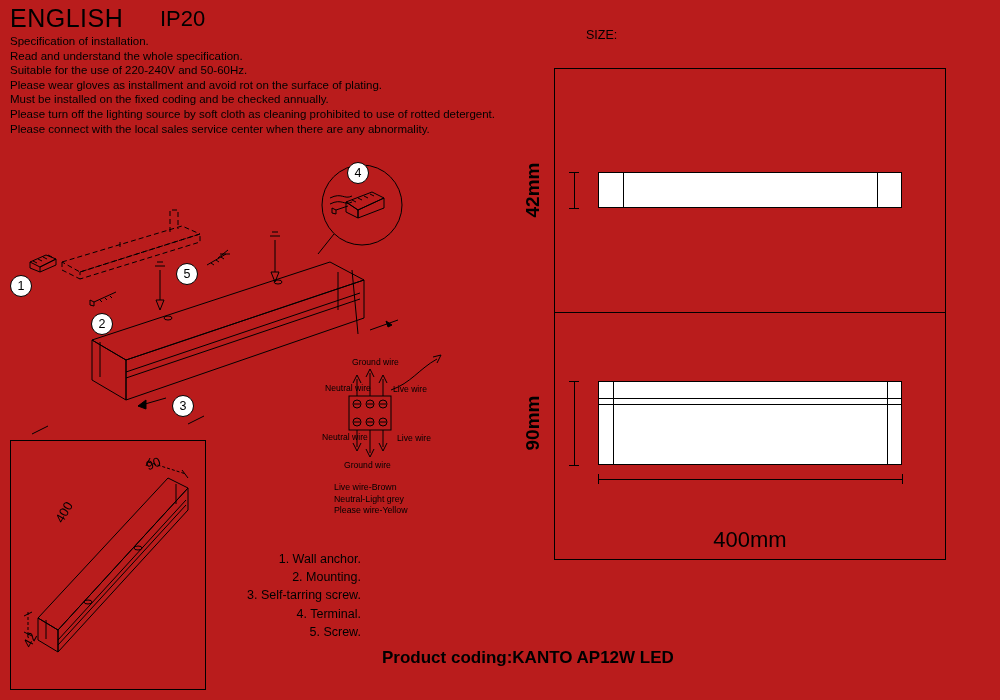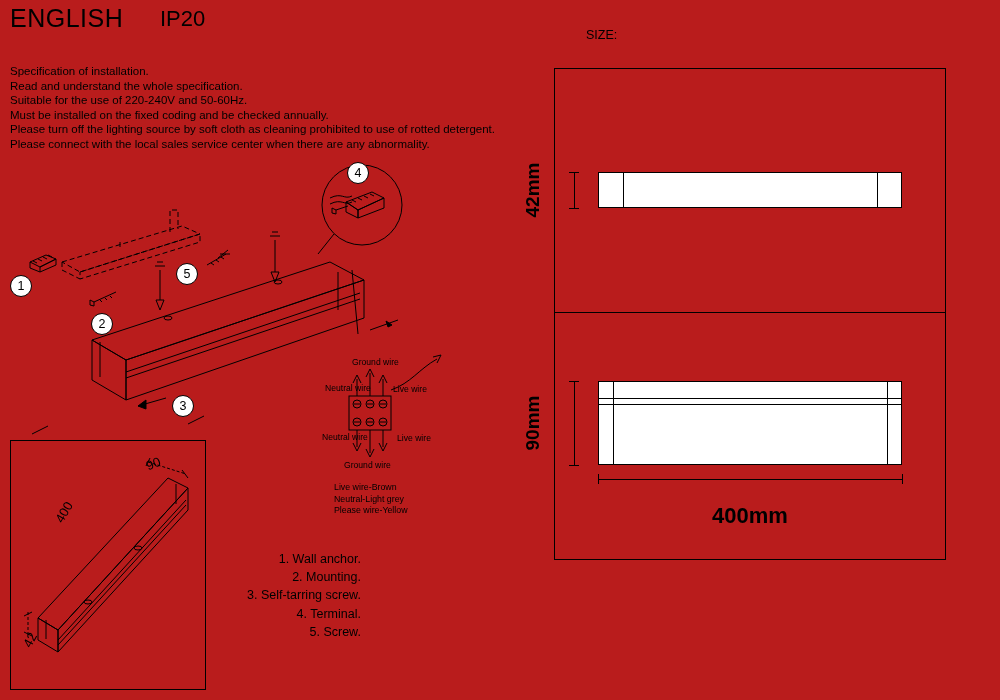--- a/index.html
+++ b/index.html
@@ -29,21 +29,20 @@
   }
   #title-ip {
     left: 160px; top: 6px;
     font-size: 22px;
   }
   #spec-block {
     left: 10px; top: 34px;
     font-size: 11.5px;
     line-height: 14.6px;
     white-space: nowrap;
-    margin-top: 30px;
   }
   #spec-block div { margin: 0; padding: 0; }
 
   
   #size-label {
     left: 586px; top: 28px;
     font-size: 12.5px;
   }
 
   
@@ -153,24 +152,24 @@
   }
   #dim400-tick-l {
     left: 598px; top: 474px; width: 0; height: 10px;
     border-left: 1px solid #000;
   }
   #dim400-tick-r {
     left: 902px; top: 474px; width: 0; height: 10px;
     border-left: 1px solid #000;
   }
   #dim400-label {
-    left: 750px; top: 503px;
+    left: 750px; top: 527px;
     transform: translateX(-50%);
     font-size: 22px;
-    font-weight: bold;
+    font-weight: normal;
     white-space: nowrap;
   }
 
   
   #iso-frame {
     left: 10px; top: 440px;
     width: 196px; height: 250px;
     border: 1px solid #000;
     box-sizing: border-box;
   }
@@ -254,20 +253,21 @@
 
 <div id="page">
 
   <div class="abs" id="title-english">ENGLISH</div>
   <div class="abs" id="title-ip">IP20</div>
 
   <div class="abs" id="spec-block">
     <div>Specification of installation.</div>
     <div>Read and understand the whole specification.</div>
     <div>Suitable for the use of 220-240V and 50-60Hz.</div>
+    <div>Please wear gloves as installment and avoid rot on the surface of plating.</div>
     <div>Must be installed on the fixed coding and be checked annually.</div>
     <div>Please turn off the lighting source by soft cloth as cleaning prohibited to use of rotted detergent.</div>
     <div>Please connect with the local sales service center when there are any abnormality.</div>
   </div>
 
   <div class="abs" id="size-label">SIZE:</div>
 
   <div class="abs" id="tech-frame"></div>
   <div class="abs" id="tech-divider"></div>
 
@@ -464,14 +464,17 @@
   <div class="abs iso-dim-label" id="iso-label-42">42</div>
 
   <div class="abs" id="parts-list">
     <div>1. Wall anchor.</div>
     <div>2. Mounting.</div>
     <div>3. Self-tarring screw.</div>
     <div>4. Terminal.</div>
     <div>5. Screw.</div>
   </div>
 
+  <div class="abs" id="product-coding">
+    <span class="plain">Product coding:</span><span>KANTO AP12W LED</span>
+  </div>
 
 </div>
 
 </body></html>

